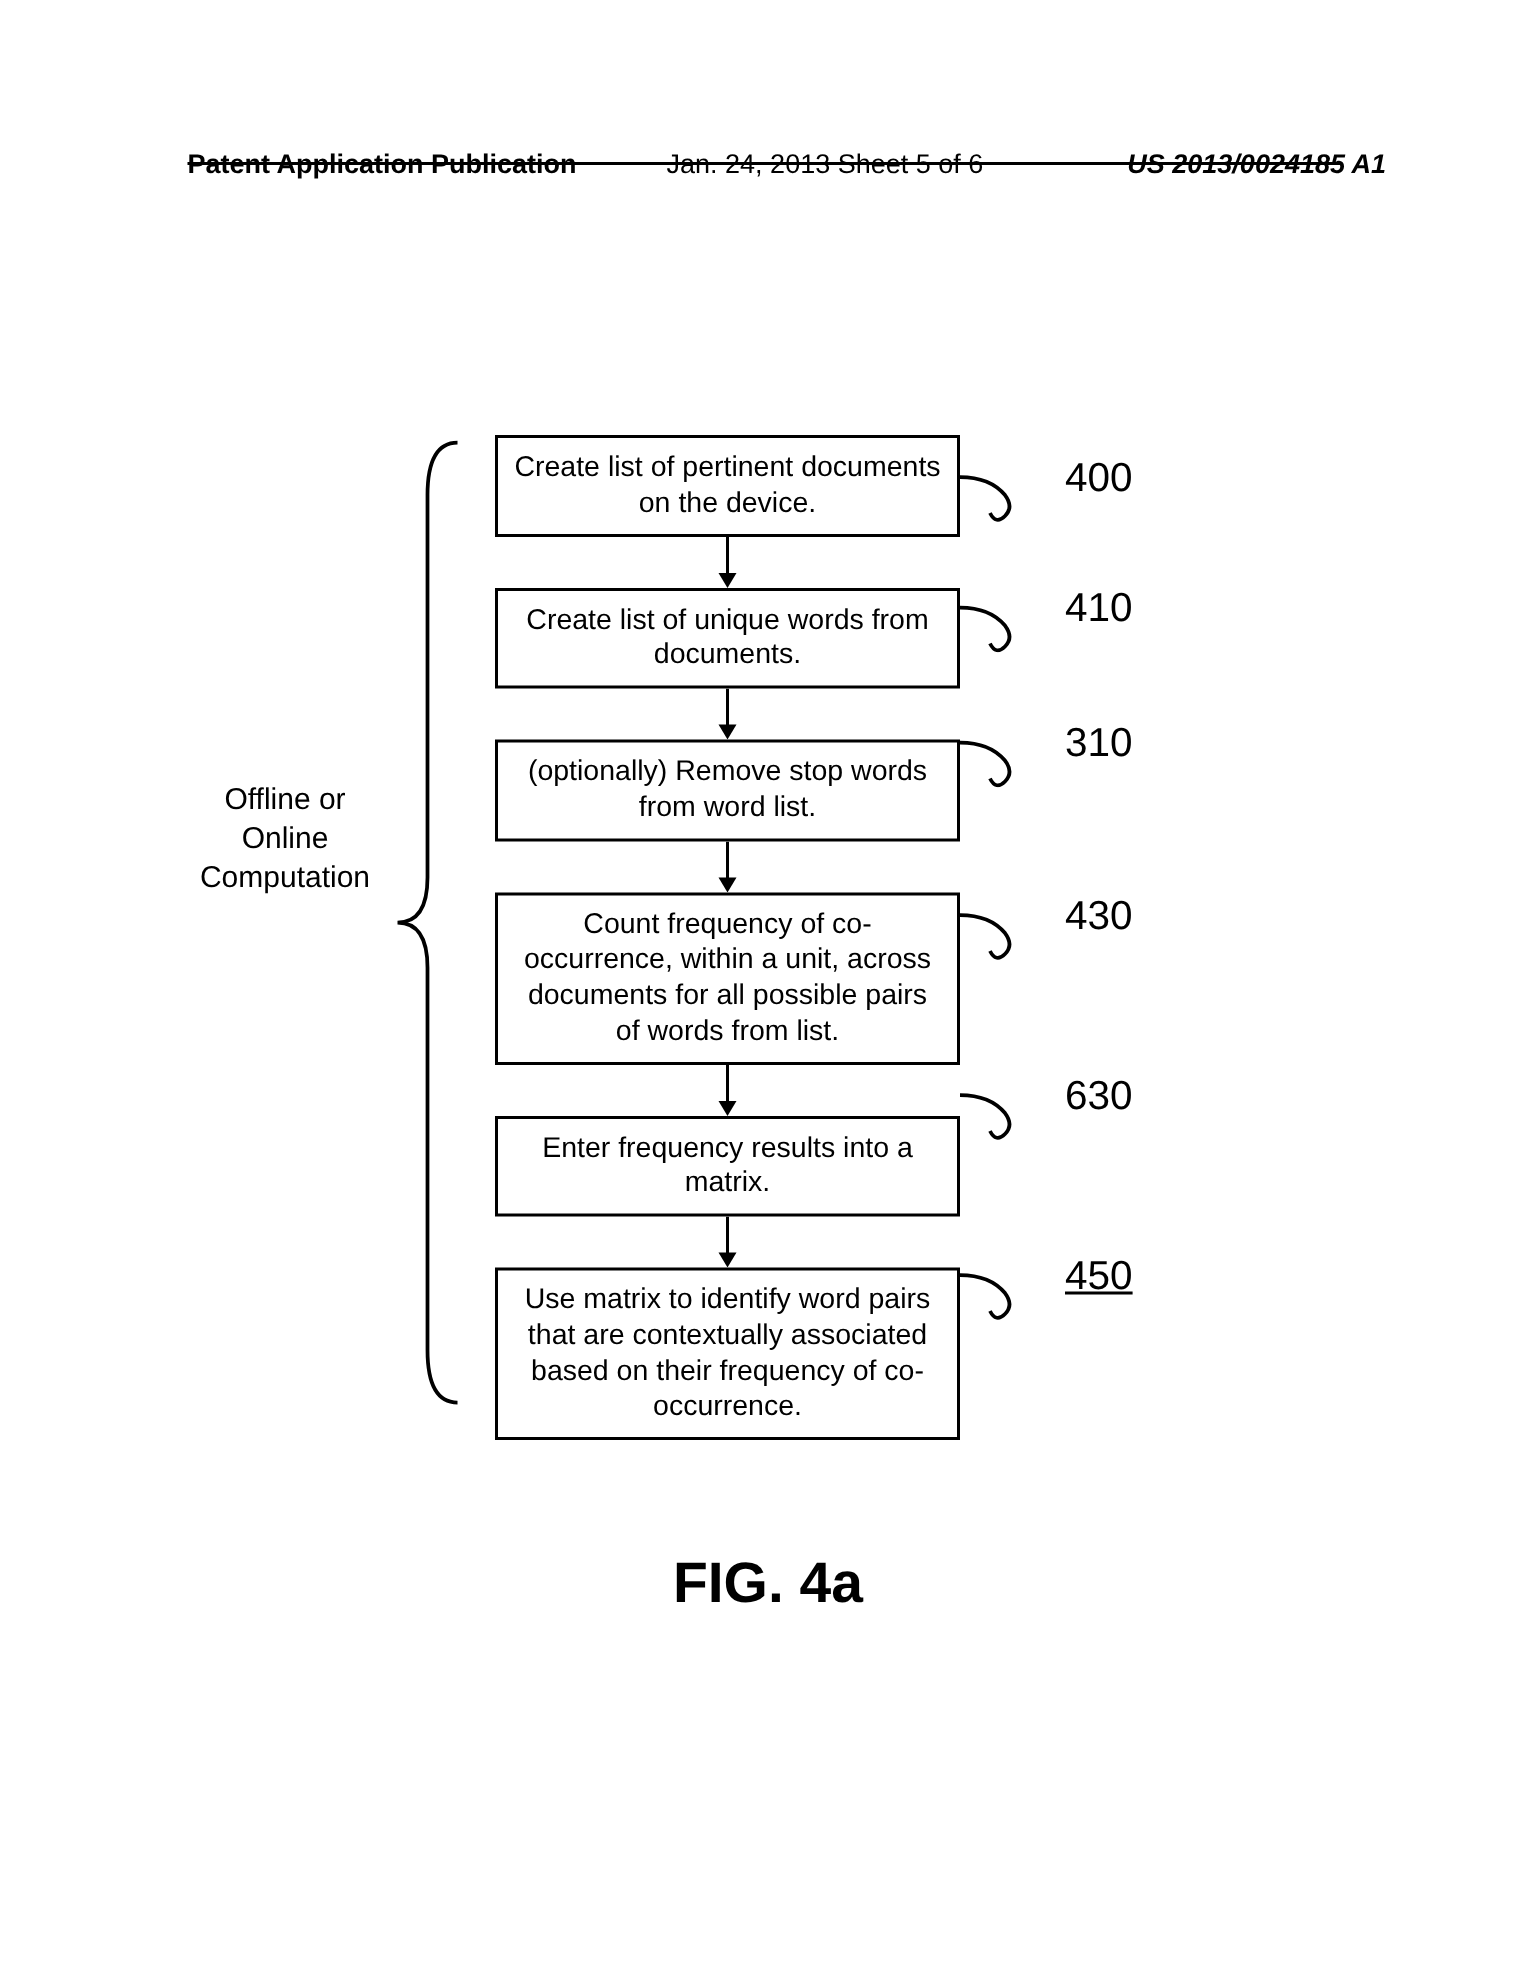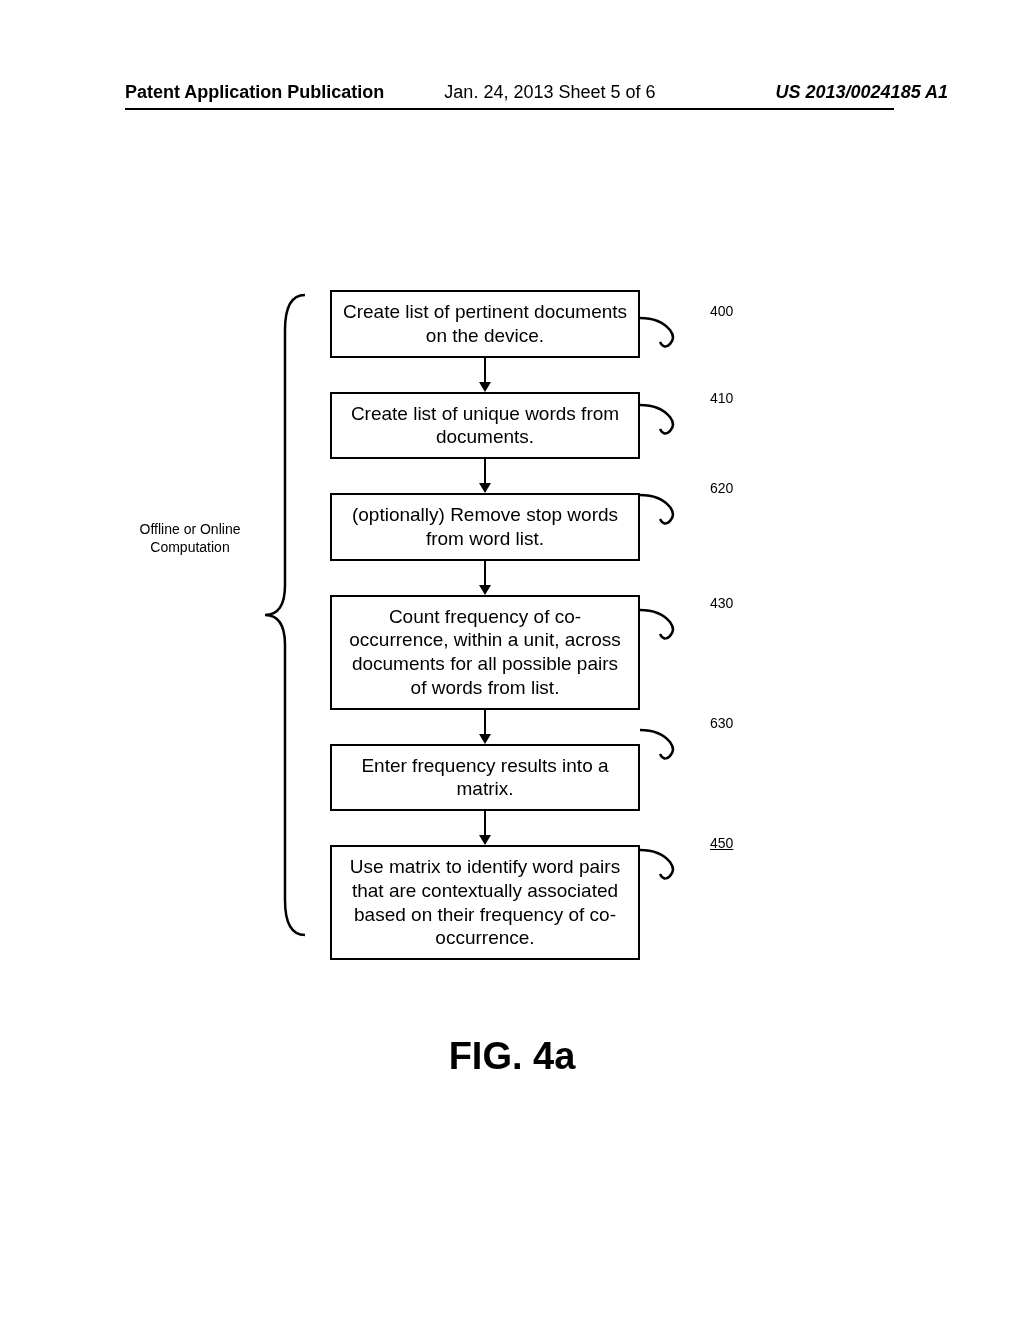--- a/index.html
+++ b/index.html
@@ -5,25 +5,25 @@
     * { box-sizing: border-box; margin: 0; padding: 0; }
     body {
       width: 1024px;
       height: 1320px;
       background: #fff;
       font-family: Arial, Helvetica, sans-serif;
       position: relative;
     }
     .header {
       position: absolute;
-      top: 82px;
+      top: 99px;
       left: 0;
       right: 0;
       display: flex;
-      padding: 0 76px 0 125px;
+      padding: 0 100px 0 125px;
       font-size: 18px;
     }
     .header-left { font-weight: bold; }
     .header-mid { margin-left: 60px; }
     .header-right { margin-left: auto; font-weight: bold; font-style: italic; }
     .hr {
       position: absolute;
       top: 108px;
       left: 125px;
       right: 130px;
@@ -35,21 +35,21 @@
       left: 120px;
       width: 760px;
       height: 680px;
     }
     .brace-label {
       position: absolute;
       left: 0;
       top: 230px;
       width: 140px;
       text-align: center;
-      font-size: 14px;
+      font-size: 20px;
       line-height: 1.3;
     }
     .brace {
       position: absolute;
       left: 140px;
       top: 0;
       width: 50px;
       height: 650px;
     }
     .flow-col {
@@ -63,21 +63,21 @@
       padding: 8px 10px;
       text-align: center;
       font-size: 19px;
       line-height: 1.25;
       background: #fff;
     }
     .gap { height: 34px; position: relative; }
     .gap svg { position: absolute; left: 50%; transform: translateX(-50%); top: 0; }
     .ref {
       position: absolute;
-      font-size: 14px;
+      font-size: 27px;
     }
     .ref-hook {
       position: absolute;
     }
     .fig-label {
       position: absolute;
       top: 1035px;
       left: 0;
       right: 0;
       text-align: center;
@@ -181,21 +181,21 @@
         <path d="M 0 10 Q 20 10 30 22 Q 36 30 30 36 Q 24 42 20 34" fill="none" stroke="#000" stroke-width="2.5"></path>
       </svg>
   </div>
   <div class="ref" style="left:590px; top:100px;">410</div>
 
   <div class="ref-hook" style="left:520px; top:195px;">
     <svg width="60" height="40">
         <path d="M 0 10 Q 20 10 30 22 Q 36 30 30 36 Q 24 42 20 34" fill="none" stroke="#000" stroke-width="2.5"></path>
       </svg>
   </div>
-  <div class="ref" style="left:590px; top:190px;">620</div>
+  <div class="ref" style="left:590px; top:190px;">310</div>
 
   <div class="ref-hook" style="left:520px; top:310px;">
     <svg width="60" height="40">
         <path d="M 0 10 Q 20 10 30 22 Q 36 30 30 36 Q 24 42 20 34" fill="none" stroke="#000" stroke-width="2.5"></path>
       </svg>
   </div>
   <div class="ref" style="left:590px; top:305px;">430</div>
 
   <div class="ref-hook" style="left:520px; top:430px;">
     <svg width="60" height="40">

